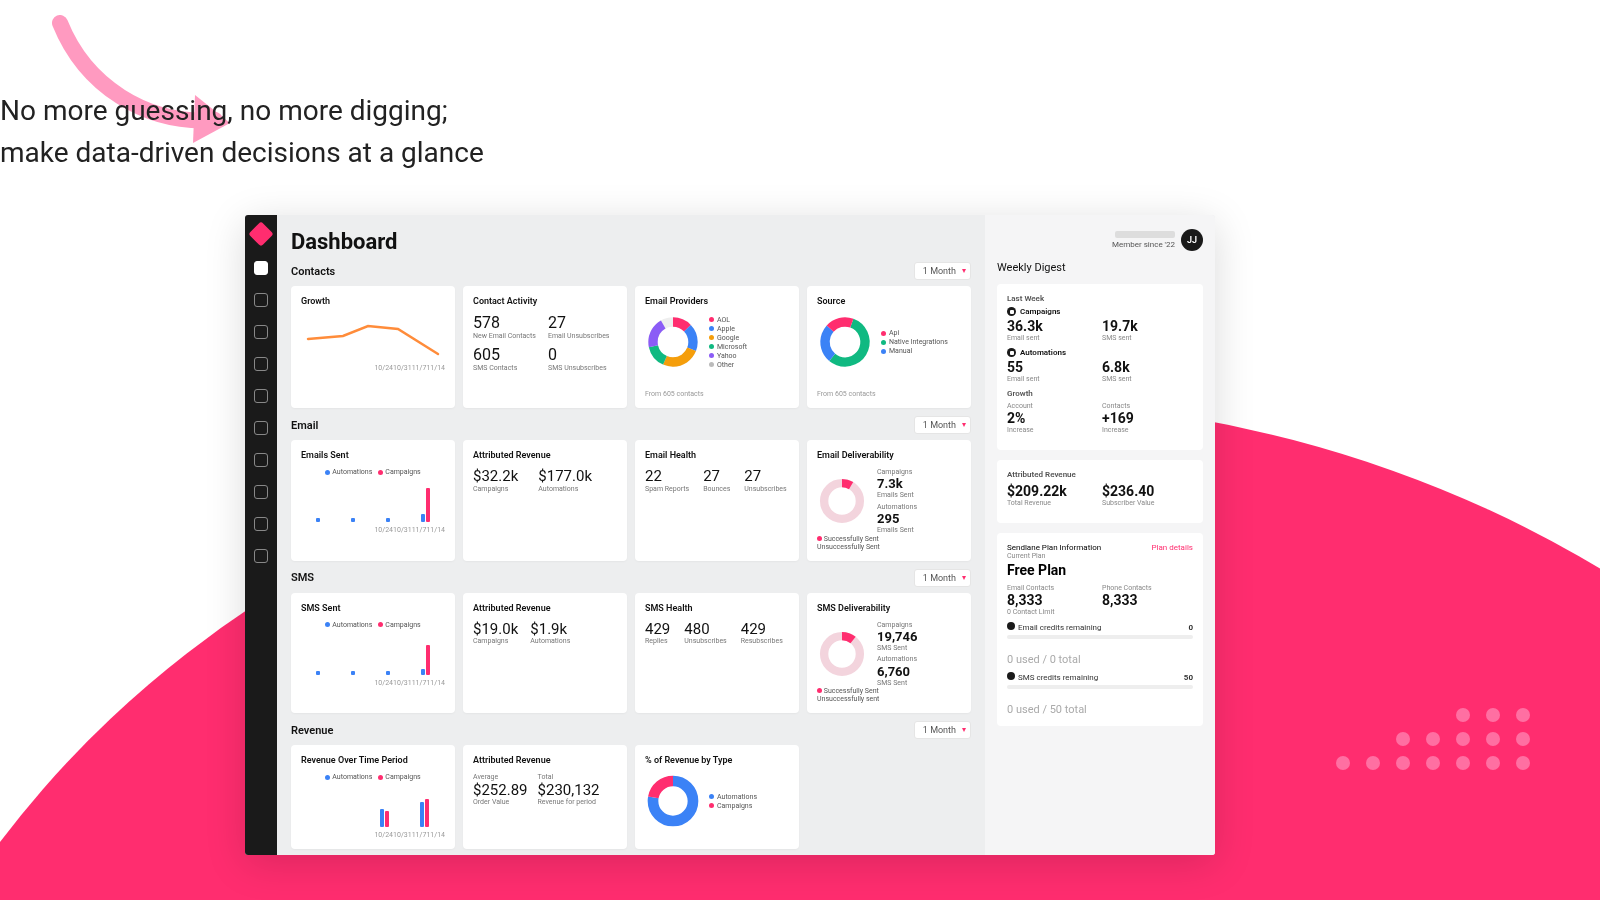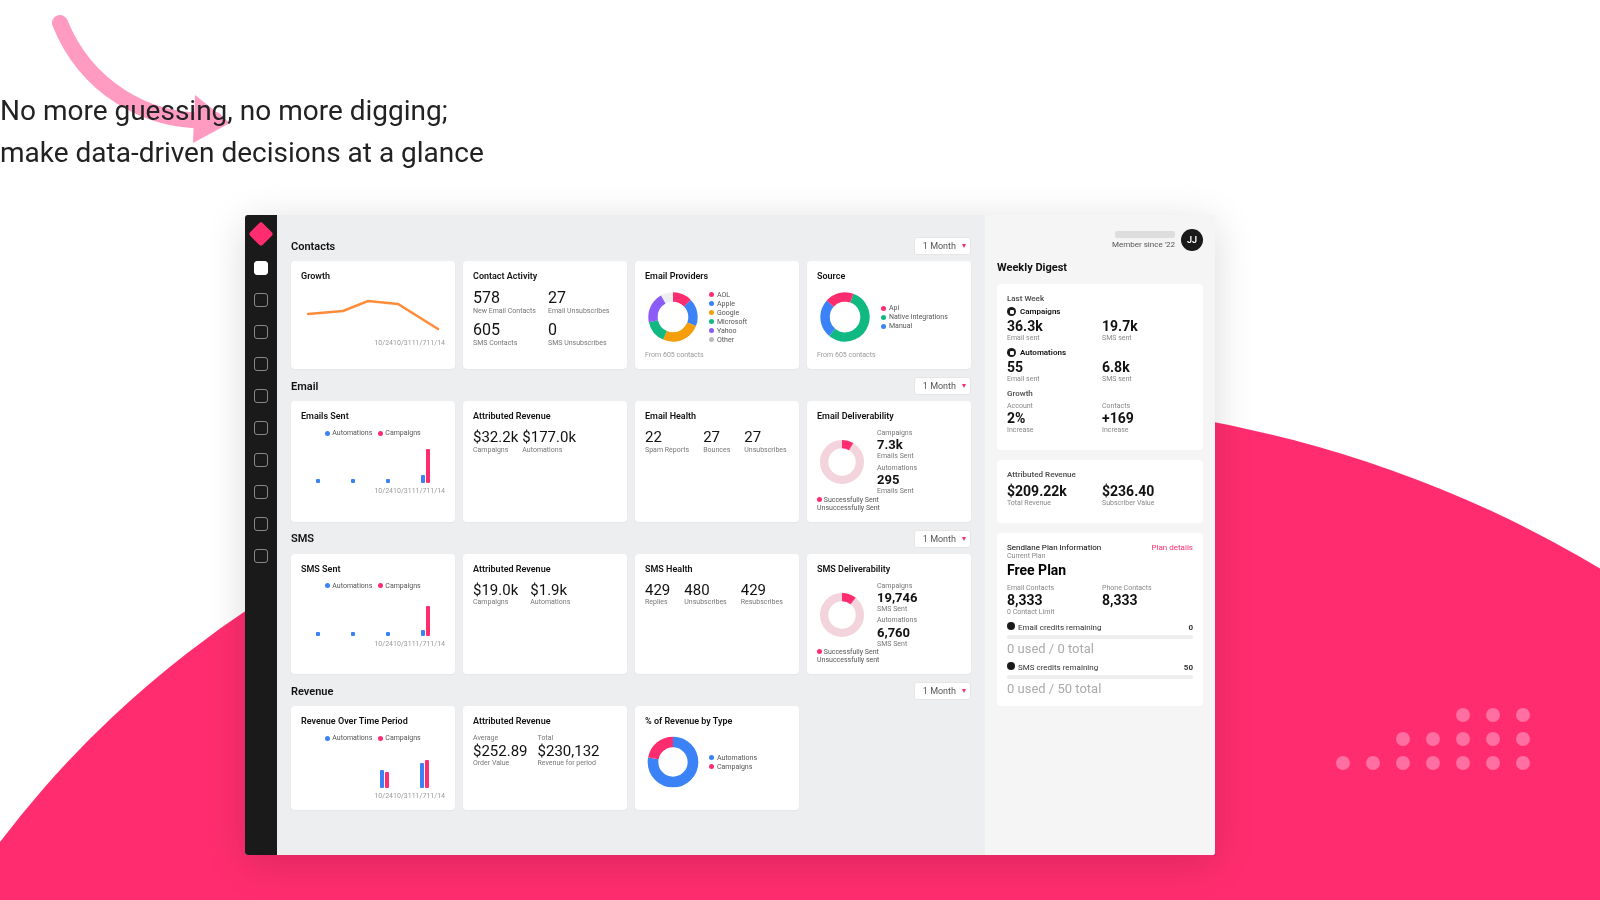--- a/index.html
+++ b/index.html
@@ -31,46 +31,46 @@
 .legend .ldot{width:5px;height:5px;border-radius:50%}
 .mini-chart{height:46px;position:relative}
 .xaxis{display:flex;justify-content:flex-end;font-size:7px;color:#999;margin-top:4px}
 .stat-grid{display:grid;grid-template-columns:1fr 1fr;gap:6px}
 .stat-val{font-size:15px;font-weight:400;color:#111;line-height:1.1}
 .stat-val.lg{font-size:16px}
 .stat-lbl{font-size:7px;color:#777;line-height:1.2}
 .donut-wrap{display:flex;align-items:center;gap:8px}
 .donut-legend{font-size:7px;color:#555}
 .donut-legend div{display:flex;align-items:center;gap:3px;margin:1px 0}
-.sub{font-size:7px;color:#999;margin-top:6px}
+.sub{font-size:7px;color:#999;margin-top:20px}
 .deliv{display:flex;align-items:center;gap:10px}
 .deliv-legend{font-size:7px;color:#555}
 .deliv-stats{font-size:7px;color:#777}
 .deliv-stats .v{font-size:13px;font-weight:700;color:#111}
 .rail{width:230px;background:#f5f5f6;padding:14px 12px;display:flex;flex-direction:column;gap:10px}
 .user{display:flex;justify-content:flex-end;align-items:center;gap:6px}
 .user-name{font-size:8px;color:#bbb;text-align:right}
 .user-member{font-size:8px;color:#555}
 .avatar{width:22px;height:22px;border-radius:50%;background:#1a1a1a;color:#fff;font-size:9px;display:flex;align-items:center;justify-content:center;font-weight:600}
-.rail h3{font-size:11px;font-weight:700;color:#111}
+.rail h3{font-size:11px;font-weight:400;color:#111}
 .rail-card{background:#fff;border-radius:4px;padding:10px}
 .rail-sec-t{font-size:8px;color:#555;font-weight:600;margin-bottom:4px}
 .rail-row{display:grid;grid-template-columns:1fr 1fr;gap:4px;margin-bottom:6px}
 .rail-icon-row{display:flex;align-items:center;gap:4px;font-size:8px;color:#111;font-weight:600;margin:4px 0 2px 0}
 .rail-icon-row .ic{width:9px;height:9px;border-radius:50%;background:#1a1a1a;display:inline-flex;align-items:center;justify-content:center}
 .rail-icon-row .ic::before{content:"";width:4px;height:4px;background:#fff;border-radius:1px}
 .rv{font-size:14px;font-weight:700;color:#111}
 .rl{font-size:7px;color:#888}
 .plan-head{display:flex;justify-content:space-between;align-items:center;font-size:8px}
 .plan-head a{color:#ff2d6f;text-decoration:none;font-size:8px}
 .plan-name{font-size:14px;font-weight:700;margin:2px 0 6px 0}
 .credit-row{display:flex;justify-content:space-between;align-items:center;font-size:8px;color:#333;margin-top:6px}
 .credit-row .ic{width:8px;height:8px;border-radius:50%;background:#1a1a1a;margin-right:3px;display:inline-block}
 .credit-bar{height:4px;background:#eee;border-radius:2px;margin-top:3px}
-.credit-sub{font-size:13px;color:#aaa;margin-top:2px}
+.credit-sub{font-size:11px;color:#aaa;margin-top:14px}
 .bars{display:flex;align-items:flex-end;justify-content:space-around;height:40px}
 .bars .bg{display:flex;align-items:flex-end;gap:1px}
 .bars .b{width:4px;border-radius:1px}
 .bars .b.blue{background:#3b82f6}
 .bars .b.pink{background:#ff2d6f}
 .hstats{display:flex;gap:14px}
 .hstats div{text-align:left}
 </style>
 </head>
 <body>
@@ -123,20 +123,21 @@
     <div class="nav-icon"></div>
     <div class="nav-icon"></div>
     <div class="nav-icon"></div>
     <div class="nav-icon"></div>
     <div class="nav-icon"></div>
     <div class="nav-icon"></div>
   </div>
 
   <div class="main">
     <div class="content">
+      <h1>Dashboard</h1>
 
       <div class="section-head">
         <div class="title">Contacts</div>
         <div class="period-select">1 Month</div>
       </div>
       <div class="cards">
         <div class="card">
           <div class="card-title">Growth</div>
           <div class="mini-chart">
             <svg width="100%" height="100%" viewBox="0 0 140 46">
@@ -272,21 +273,21 @@
           </div>
           <div class="xaxis">
               <span>10/24</span>
               <span>10/31</span>
               <span>11/7</span>
               <span>11/14</span>
             </div>
         </div>
         <div class="card">
           <div class="card-title">Attributed Revenue</div>
-          <div style="display:flex;gap:4px">
+          <div style="display:flex;gap:20px">
             <div>
                 <div class="stat-val">$32.2k</div>
                 <div class="stat-lbl">Campaigns</div>
               </div>
             <div>
                 <div class="stat-val">$177.0k</div>
                 <div class="stat-lbl">Automations</div>
               </div>
           </div>
         </div>

